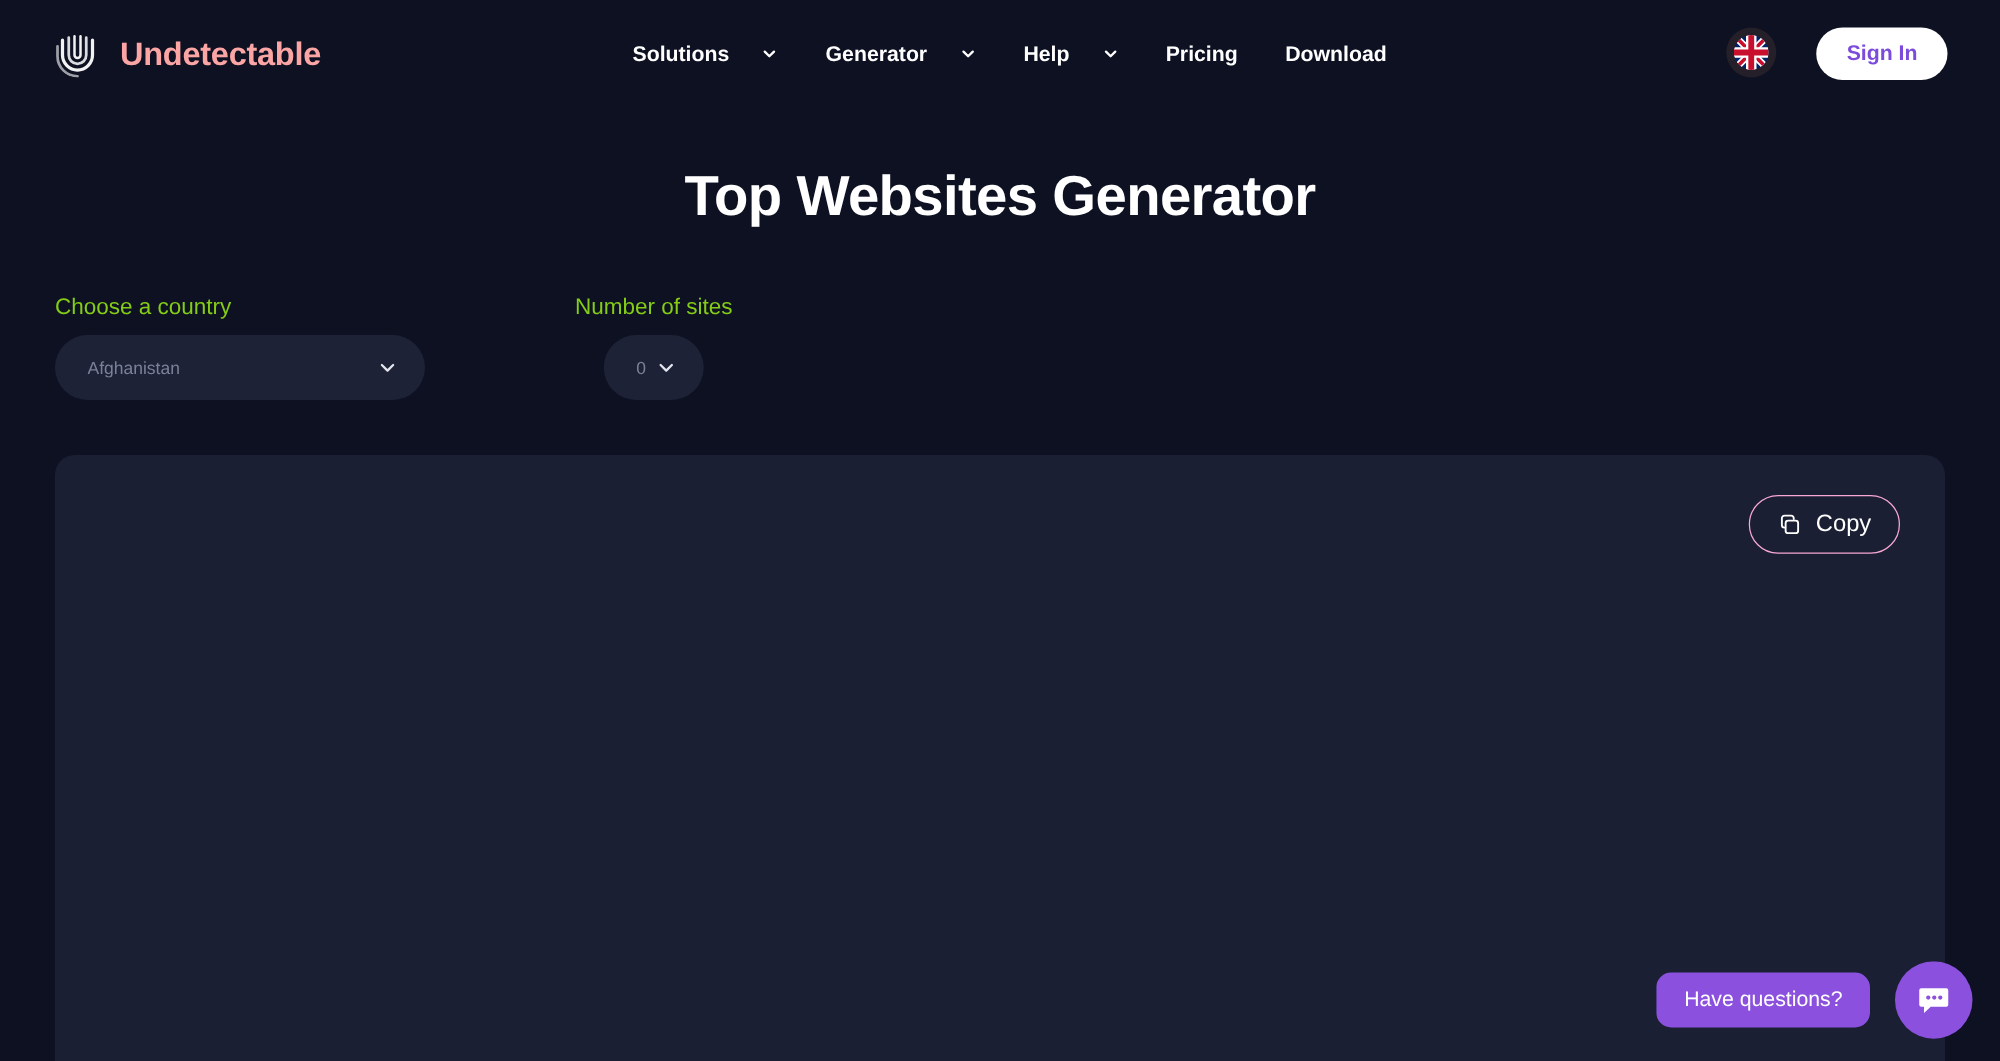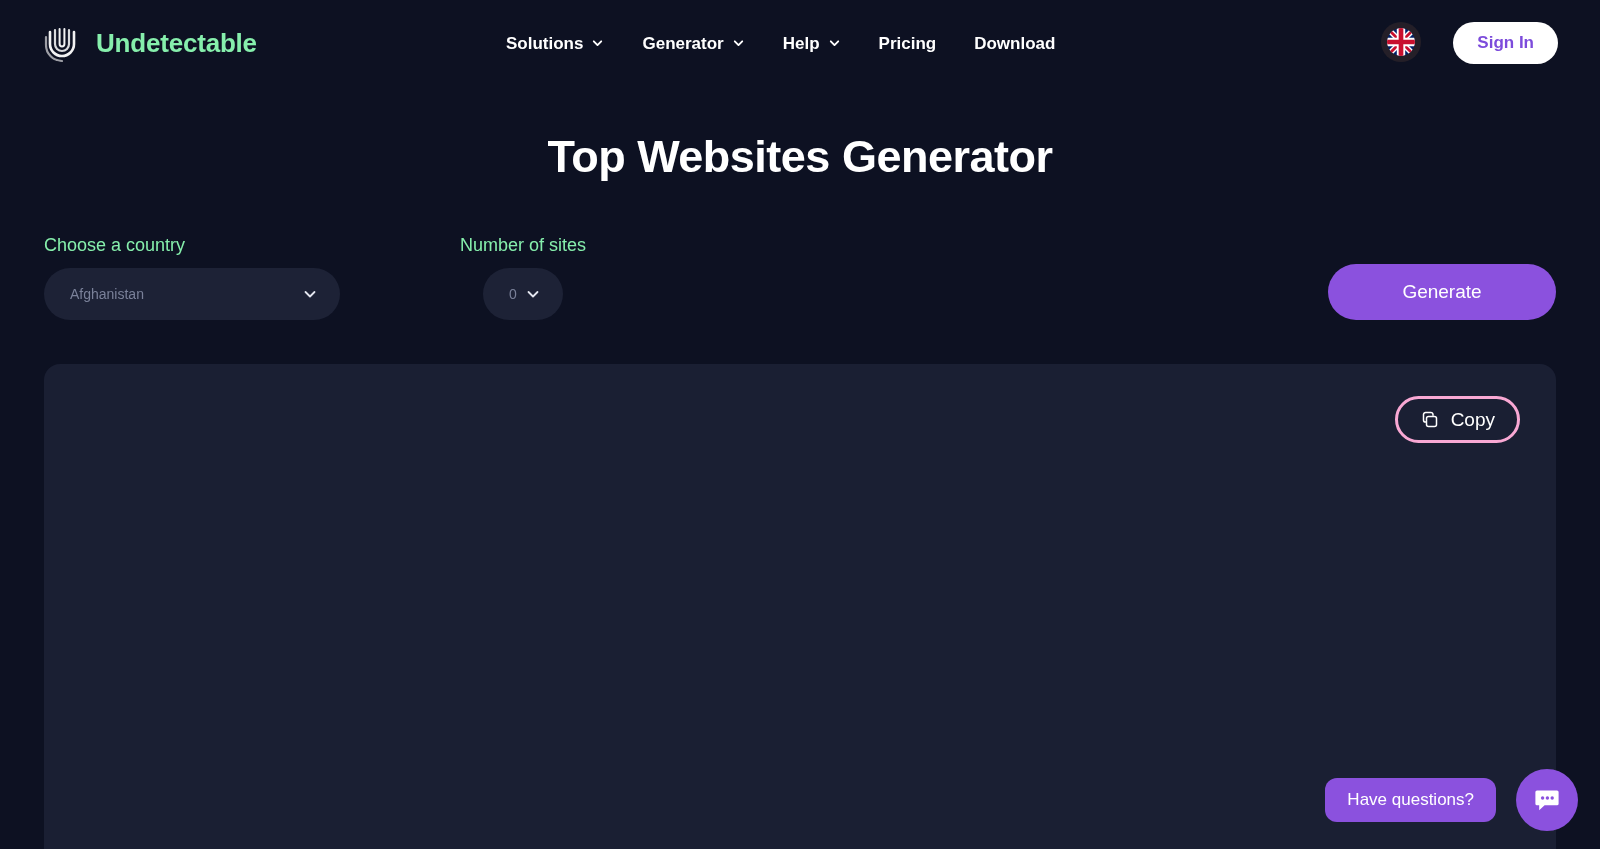--- a/index.html
+++ b/index.html
@@ -38,38 +38,38 @@
   .brand-logo {
     width: 40px;
     height: 40px;
     display: block;
   }
 
   .brand-name {
     font-size: 26px;
     font-weight: 700;
     letter-spacing: -0.2px;
-    color: #86efac;
+    color: #fca5a5;
     white-space: nowrap;
   }
 
   .nav {
     display: flex;
     align-items: center;
     gap: 38px;
     position: absolute;
     left: 506px;
     top: 50%;
     transform: translateY(-50%);
   }
 
   .nav-item {
     display: flex;
     align-items: center;
-    gap: 8px;
+    gap: 26px;
     font-size: 17px;
     font-weight: 700;
     color: #ffffff;
     cursor: pointer;
     white-space: nowrap;
     line-height: 1;
   }
 
   .chevron {
     display: inline-block;
@@ -145,21 +145,21 @@
   .field {
     display: flex;
     flex-direction: column;
   }
   .field.country { width: 296px; }
   .field.count { width: 294px; margin-left: 36px; align-items: center; }
 
   .field-label {
     font-size: 18px;
     font-weight: 400;
-    color: #86efac;
+    color: #84cc16;
     margin-bottom: 14px;
     line-height: 1;
     white-space: nowrap;
   }
 
   .select-box {
     height: 52px;
     border-radius: 26px;
     background: #1d2236;
     display: flex;
@@ -215,21 +215,21 @@
   }
 
   .copy-btn {
     position: absolute;
     top: 32px;
     right: 36px;
     height: 47px;
     padding: 0 22px;
     border-radius: 24px;
     background: transparent;
-    border: 3px solid #f9a8d4;
+    border: 1px solid #f9a8d4;
     color: #ffffff;
     font-size: 19px;
     font-family: inherit;
     display: flex;
     align-items: center;
     gap: 11px;
     cursor: pointer;
     white-space: nowrap;
   }
 
@@ -385,21 +385,20 @@
       <div class="select-box">
         <span class="select-value">0</span>
         <span class="select-caret">
           <svg viewBox="0 0 16 16" width="16" height="16" aria-hidden="true">
             <path d="M3.5 6 L8 10.5 L12.5 6" fill="none" stroke="#e3e6ef" stroke-width="1.8" stroke-linecap="round" stroke-linejoin="round"></path>
           </svg>
         </span>
       </div>
     </div>
 
-    <button class="generate-btn">Generate</button>
   </div>
 
   <section class="result-panel">
     <button class="copy-btn">
       <span class="copy-icon">
         <svg viewBox="0 0 20 20" width="20" height="20" aria-hidden="true">
           <rect x="6.5" y="6.5" width="10" height="10" rx="2" fill="none" stroke="#ffffff" stroke-width="1.5"></rect>
           <path d="M13 5.2 V4.6 A2.1 2.1 0 0 0 10.9 2.5 H5.6 A2.1 2.1 0 0 0 3.5 4.6 V10 A2.1 2.1 0 0 0 5.6 12.1 H6.2" fill="none" stroke="#ffffff" stroke-width="1.5" stroke-linecap="round"></path>
         </svg>
       </span>

